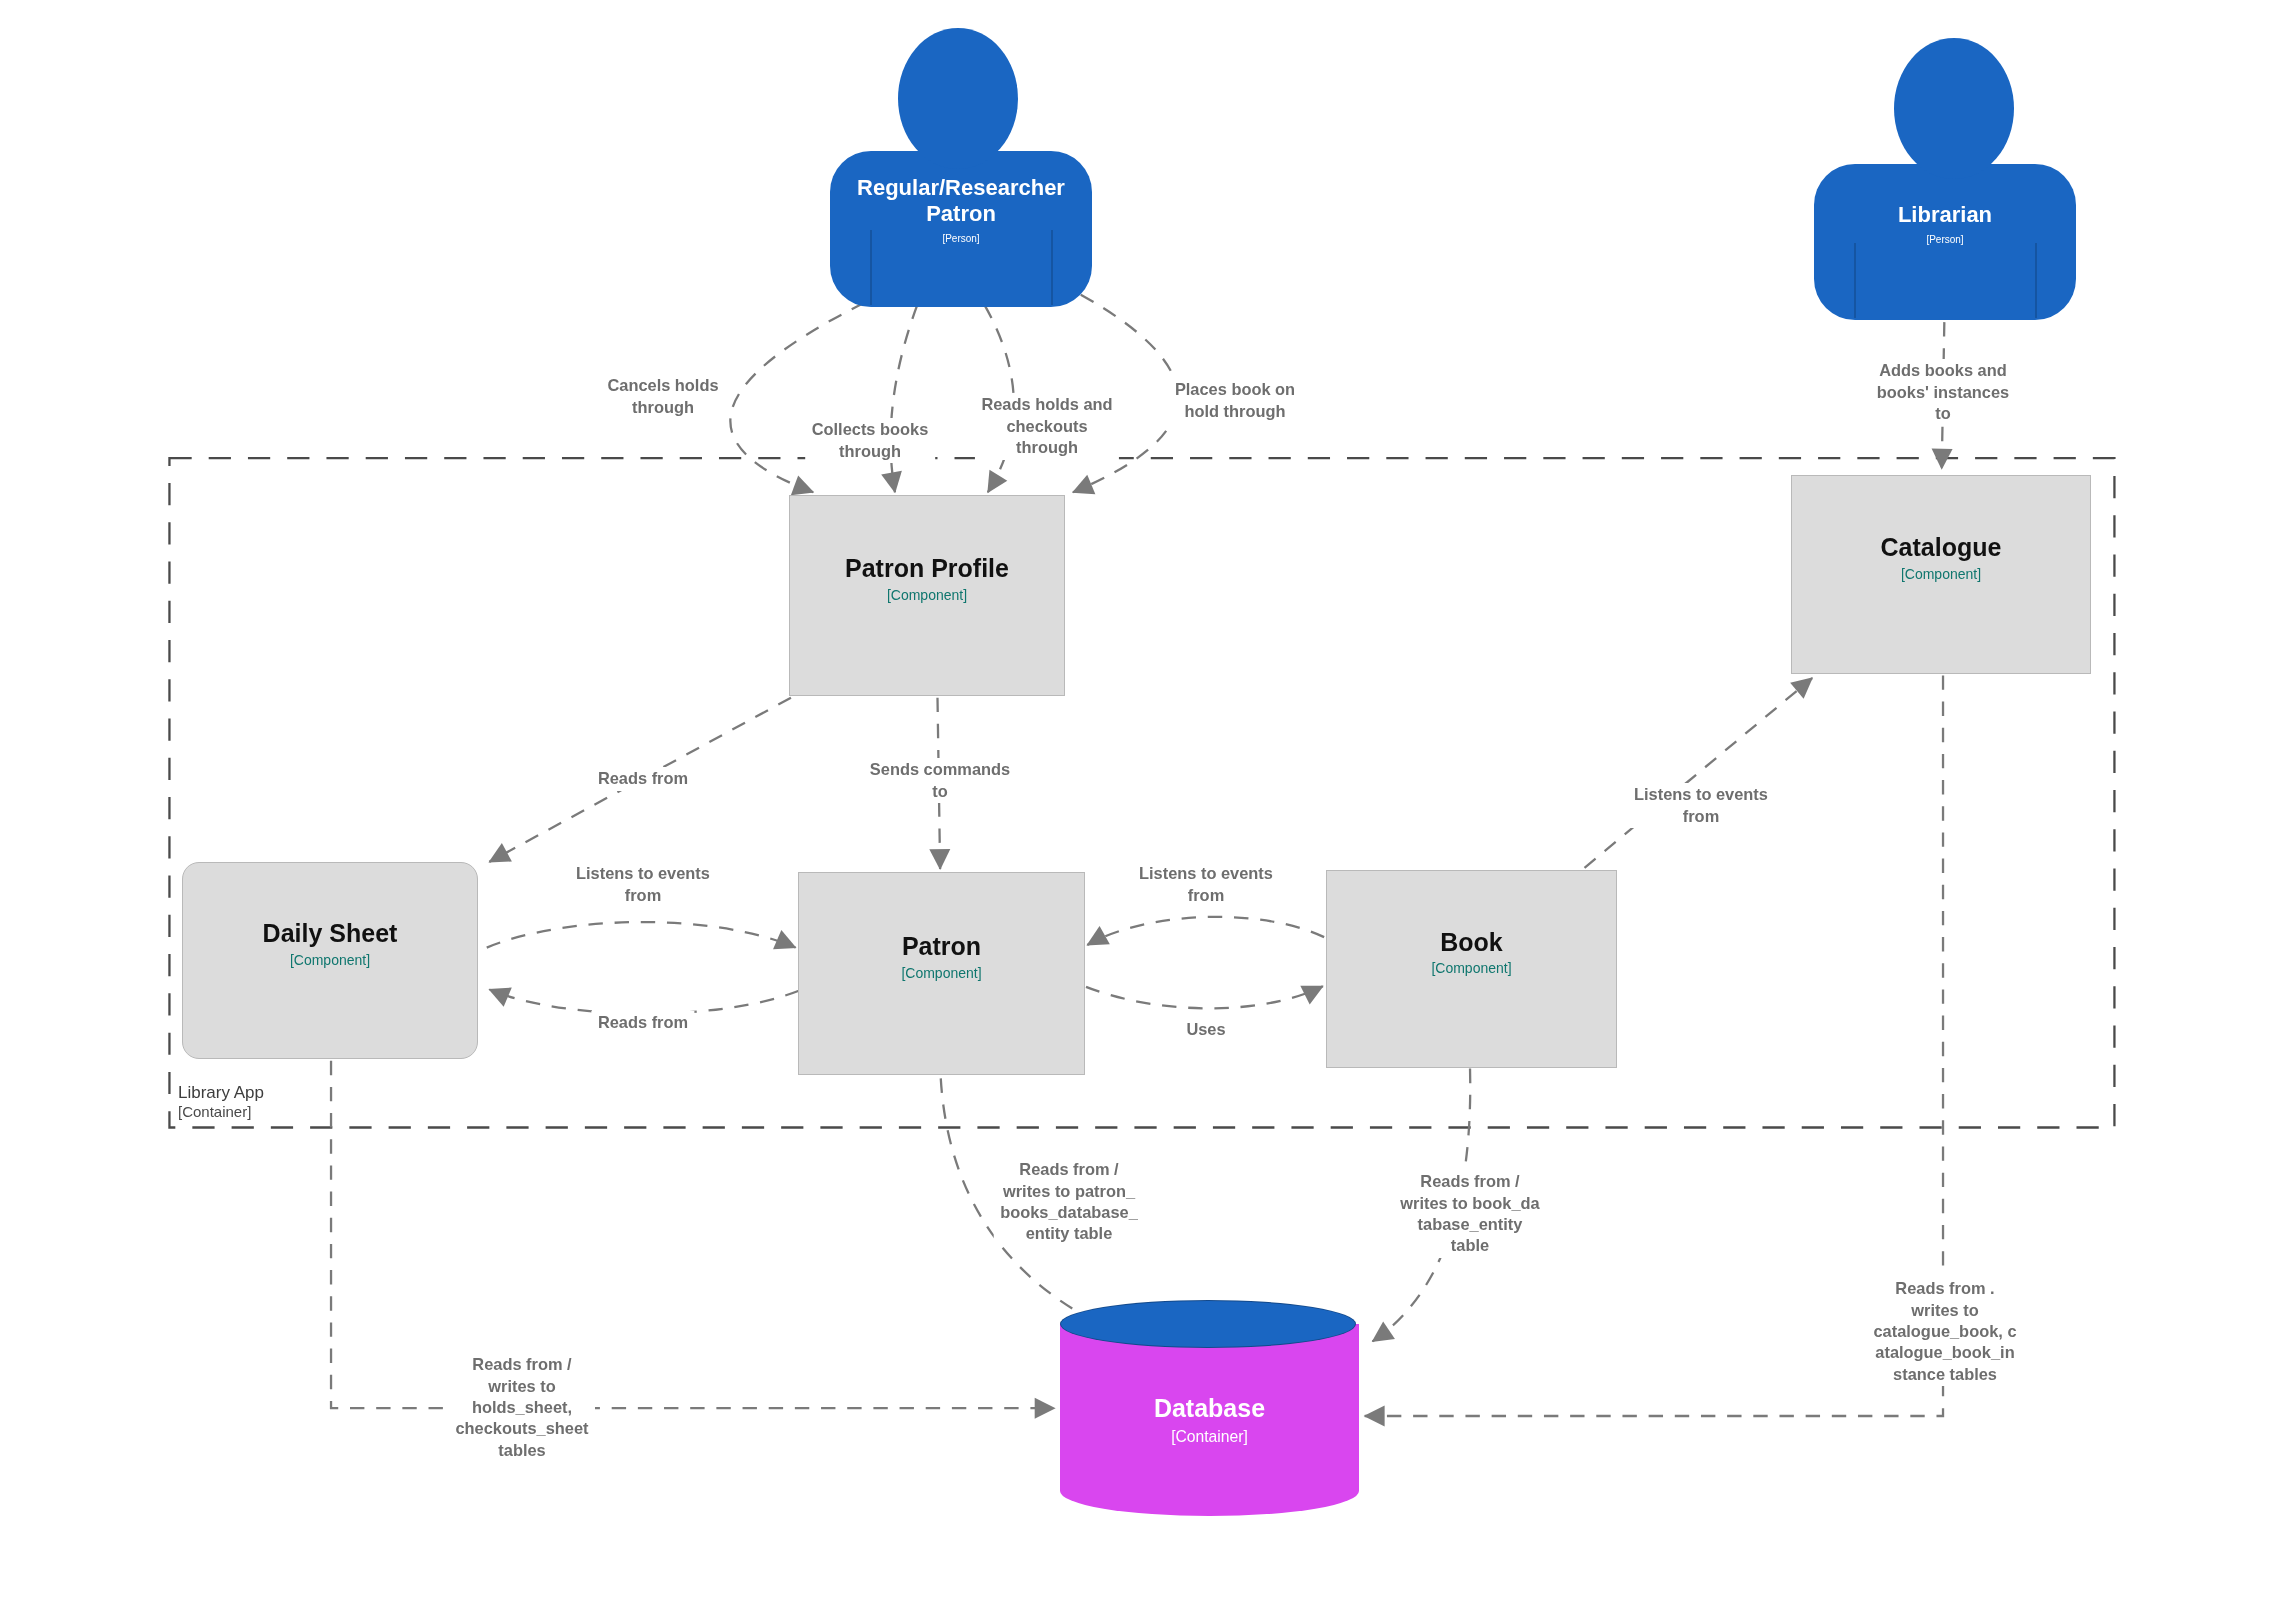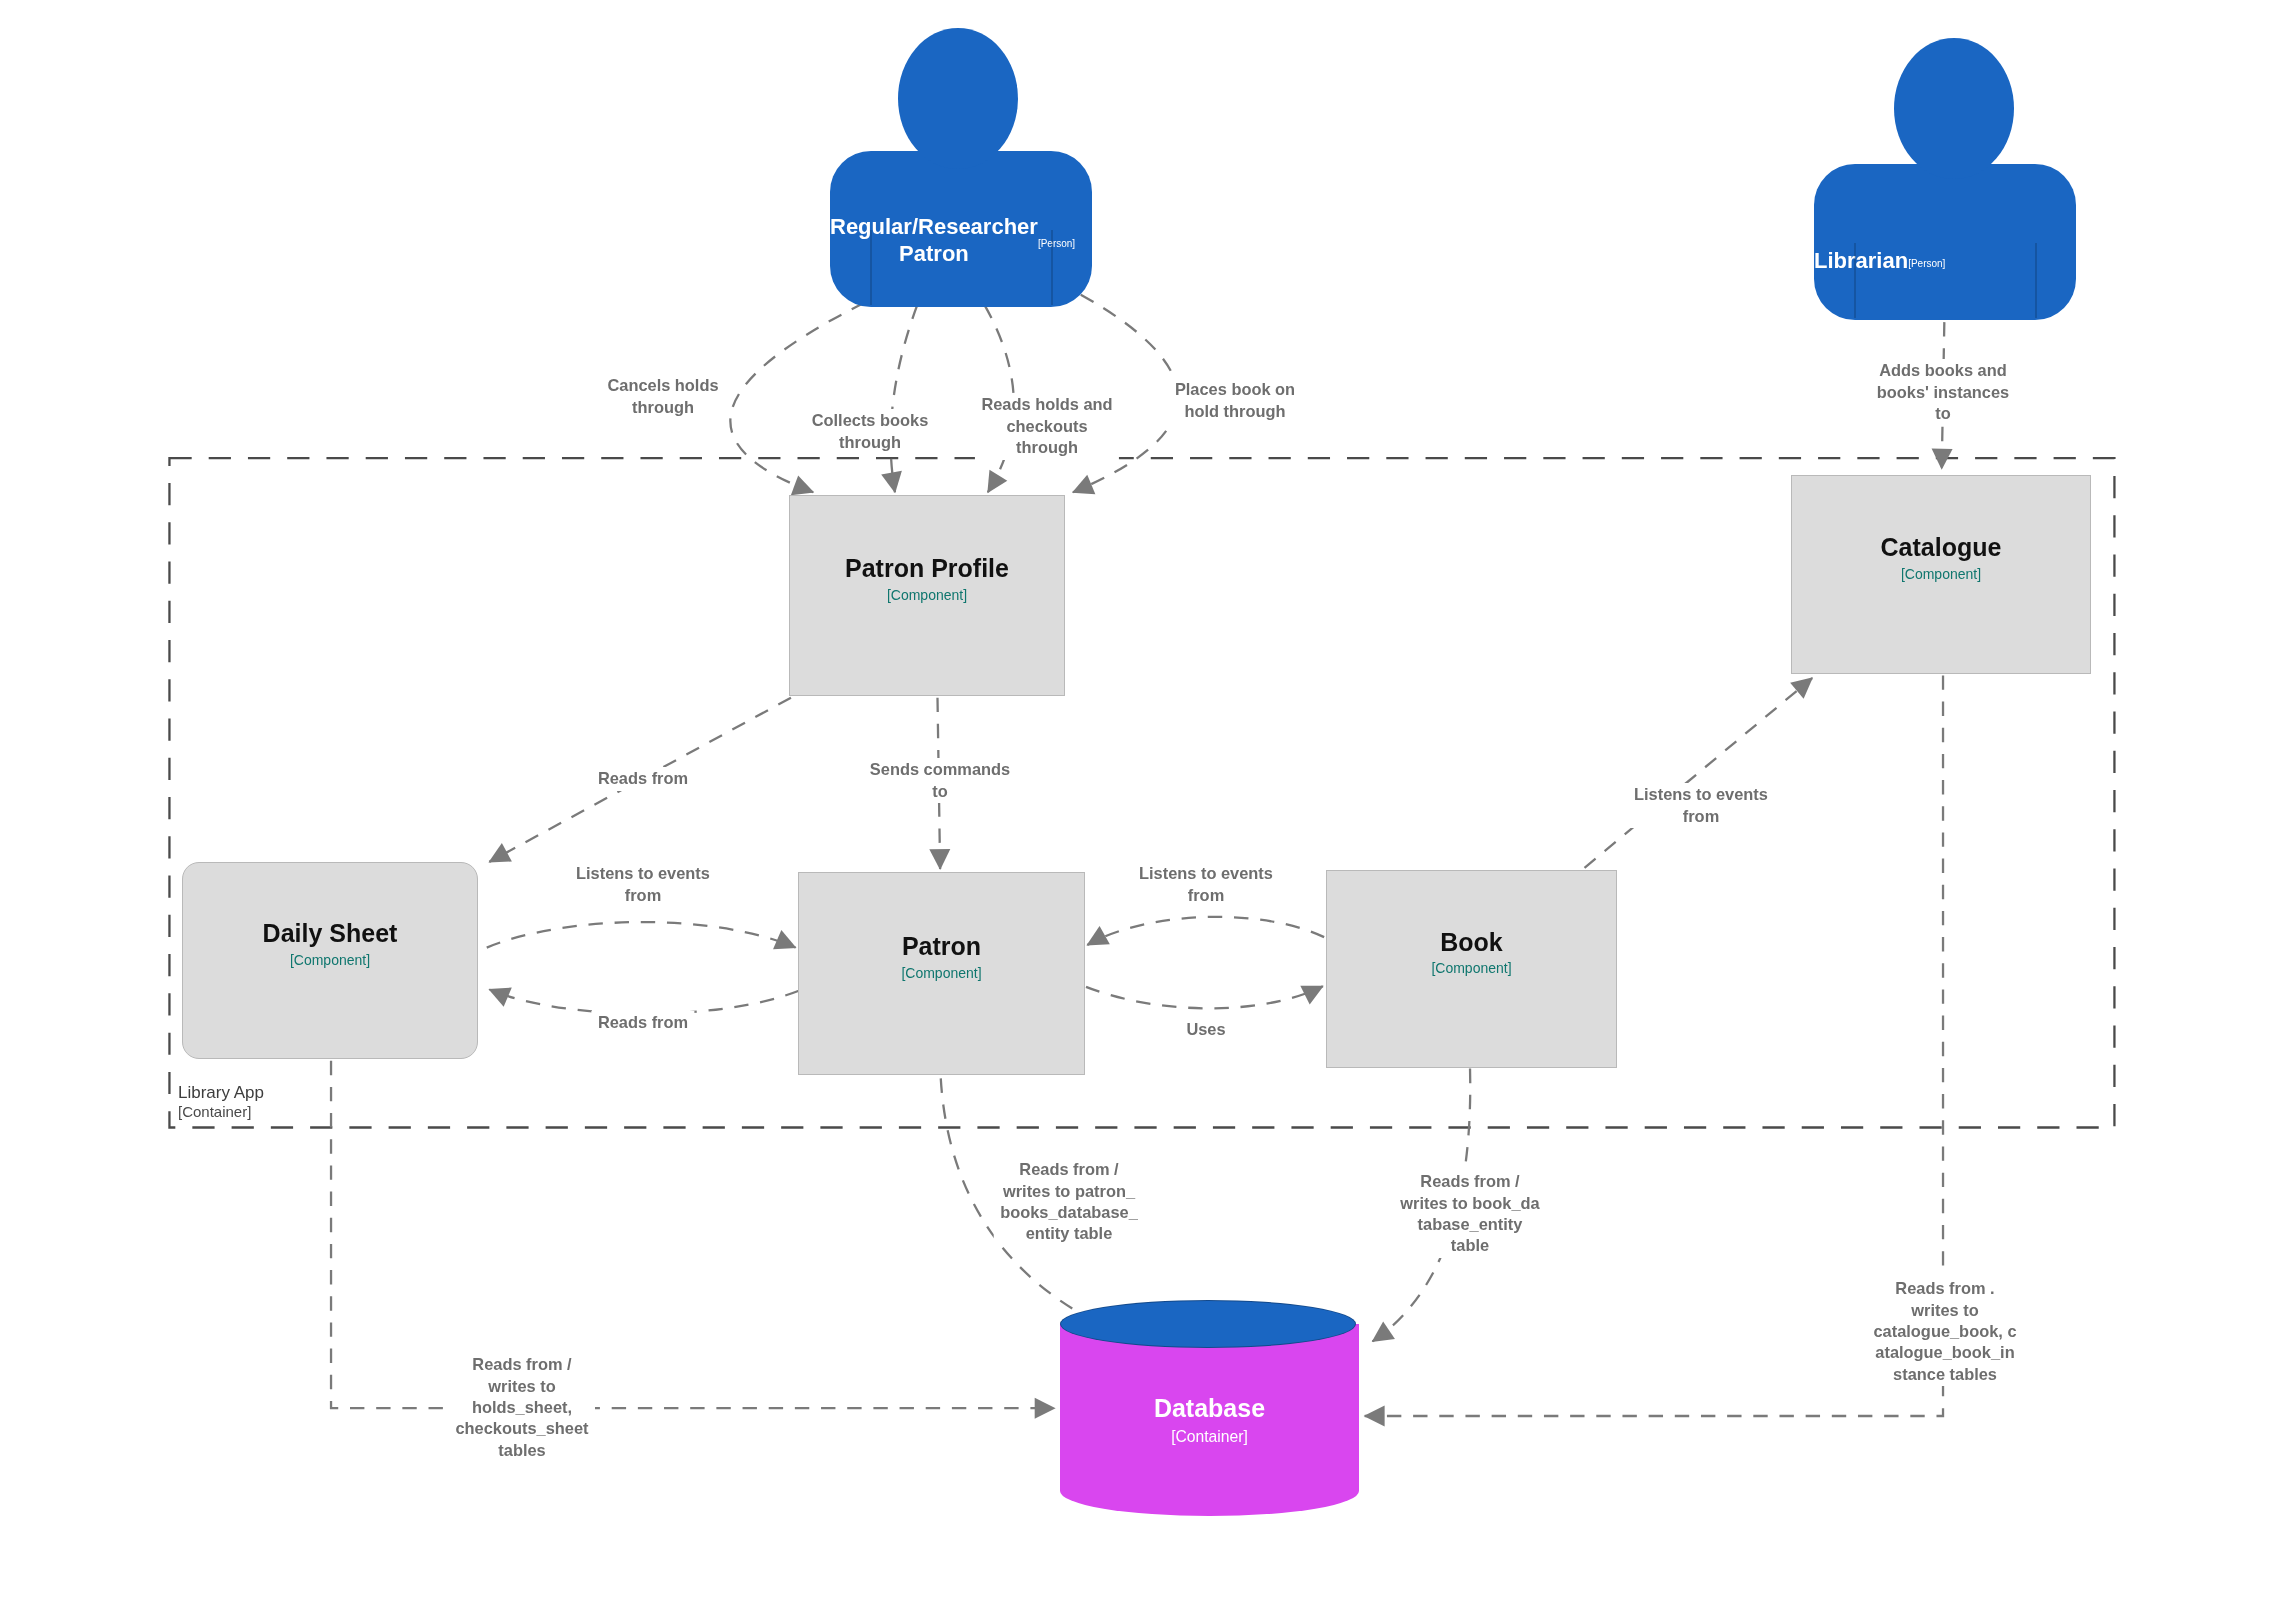--- a/index.html
+++ b/index.html
@@ -28,21 +28,21 @@
     background: #1a66c2;
     border-radius: 50%;
     z-index: 3;
   }
   .person-body {
     position: absolute;
     background: #1a66c2;
     border-radius: 41px;
     z-index: 2;
     display: flex;
-    flex-direction: row;
+    flex-direction: column;
     align-items: center;
     text-align: center;
     color: #ffffff;
   }
   .person-name {
     font-size: 22px;
     font-weight: bold;
     line-height: 1.22;
     white-space: pre-line;
   }
@@ -247,21 +247,21 @@
   </div>
 
   <div class="db-body">
     <div class="db-title">Database</div>
     <div class="db-meta">[Container]</div>
   </div>
   <div class="db-top"></div>
 
   <div class="rel-label" style="left:663px; top:374px;">Cancels holds
 through</div>
-  <div class="rel-label" style="left:870px; top:409px;">Collects books
+  <div class="rel-label" style="left:870px; top:418px;">Collects books
 through</div>
   <div class="rel-label" style="left:1047px; top:393px;">Reads holds and
 checkouts
 through</div>
   <div class="rel-label" style="left:1235px; top:378px;">Places book on
 hold through</div>
   <div class="rel-label" style="left:1943px; top:359px;">Adds books and
 books' instances
 to</div>
   <div class="rel-label" style="left:643px; top:767px;">Reads from</div>

